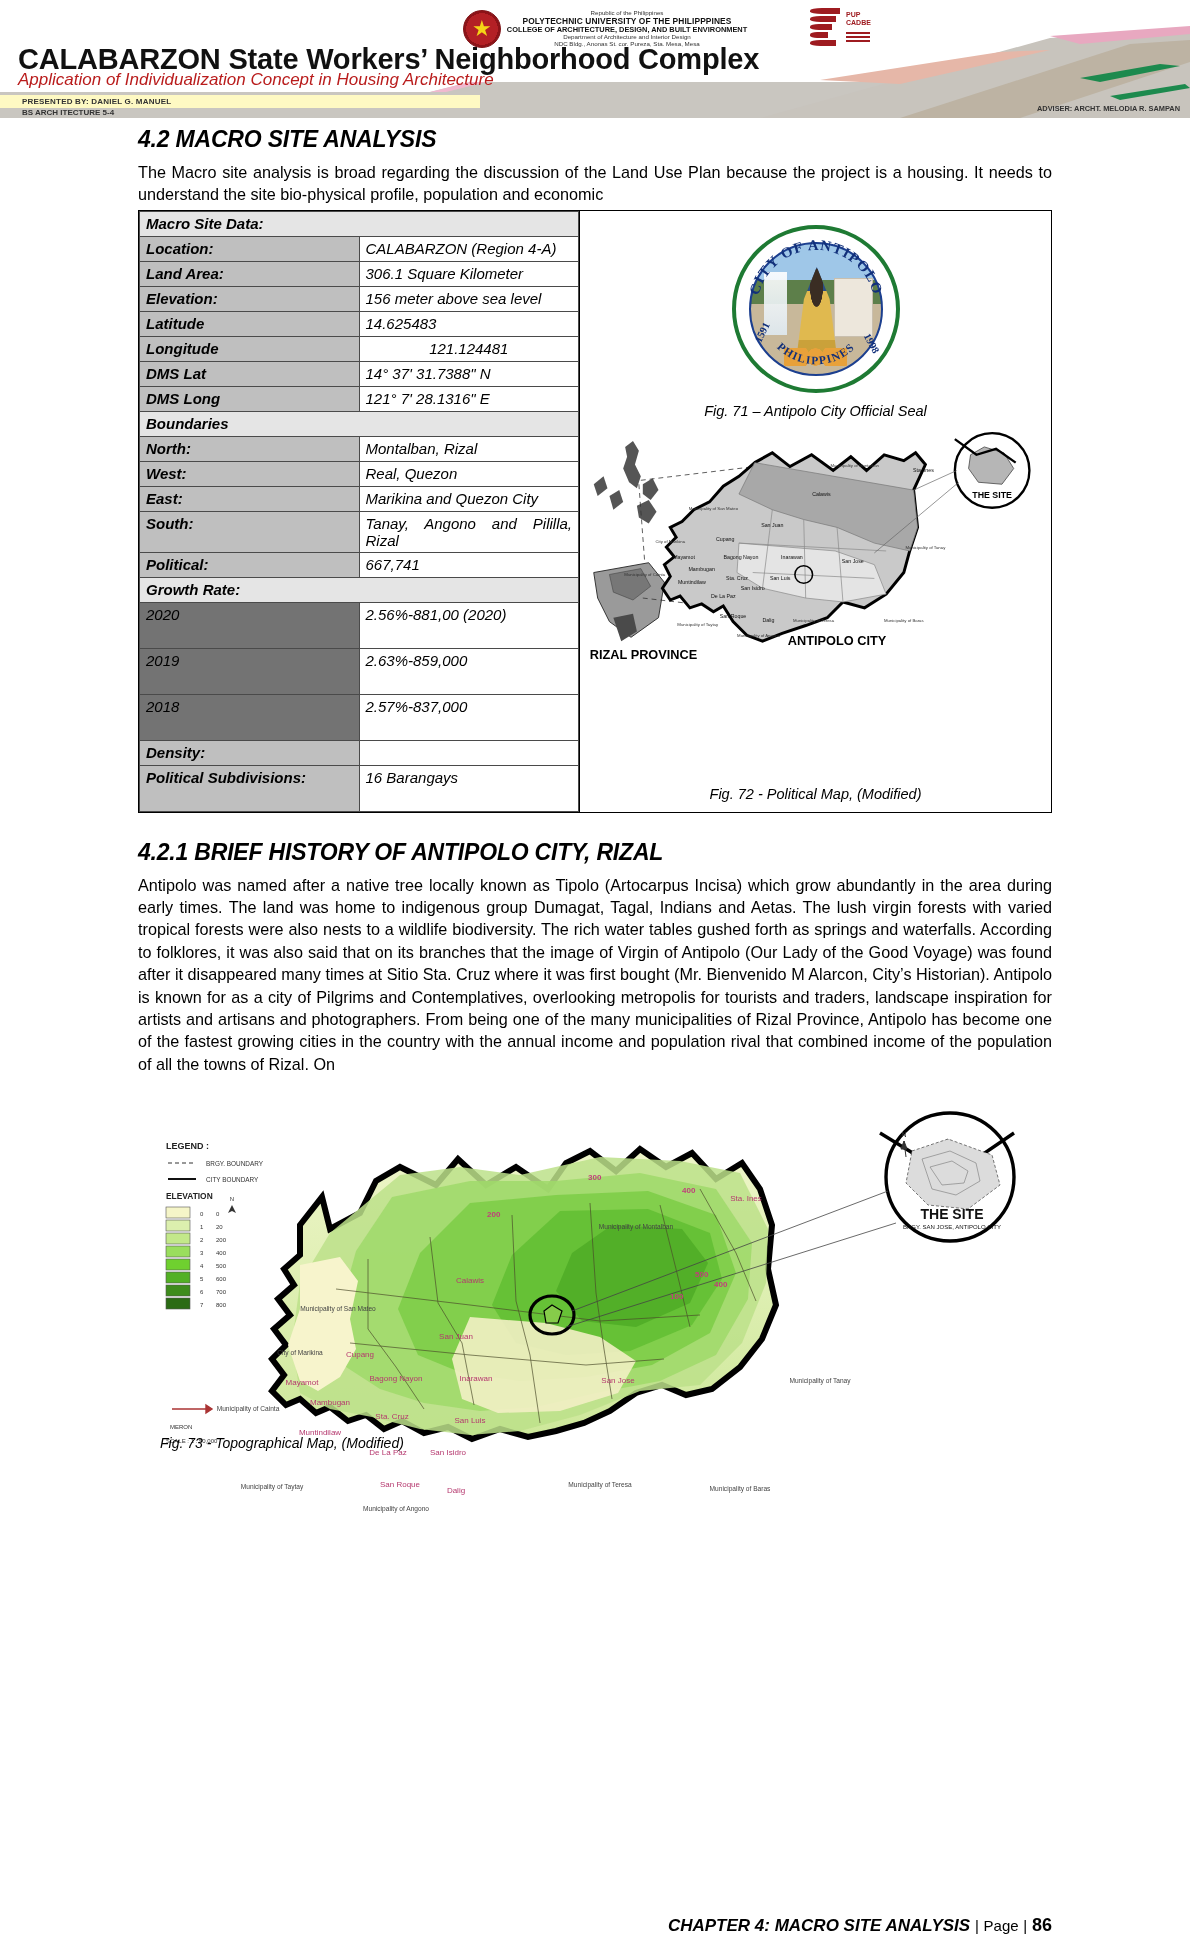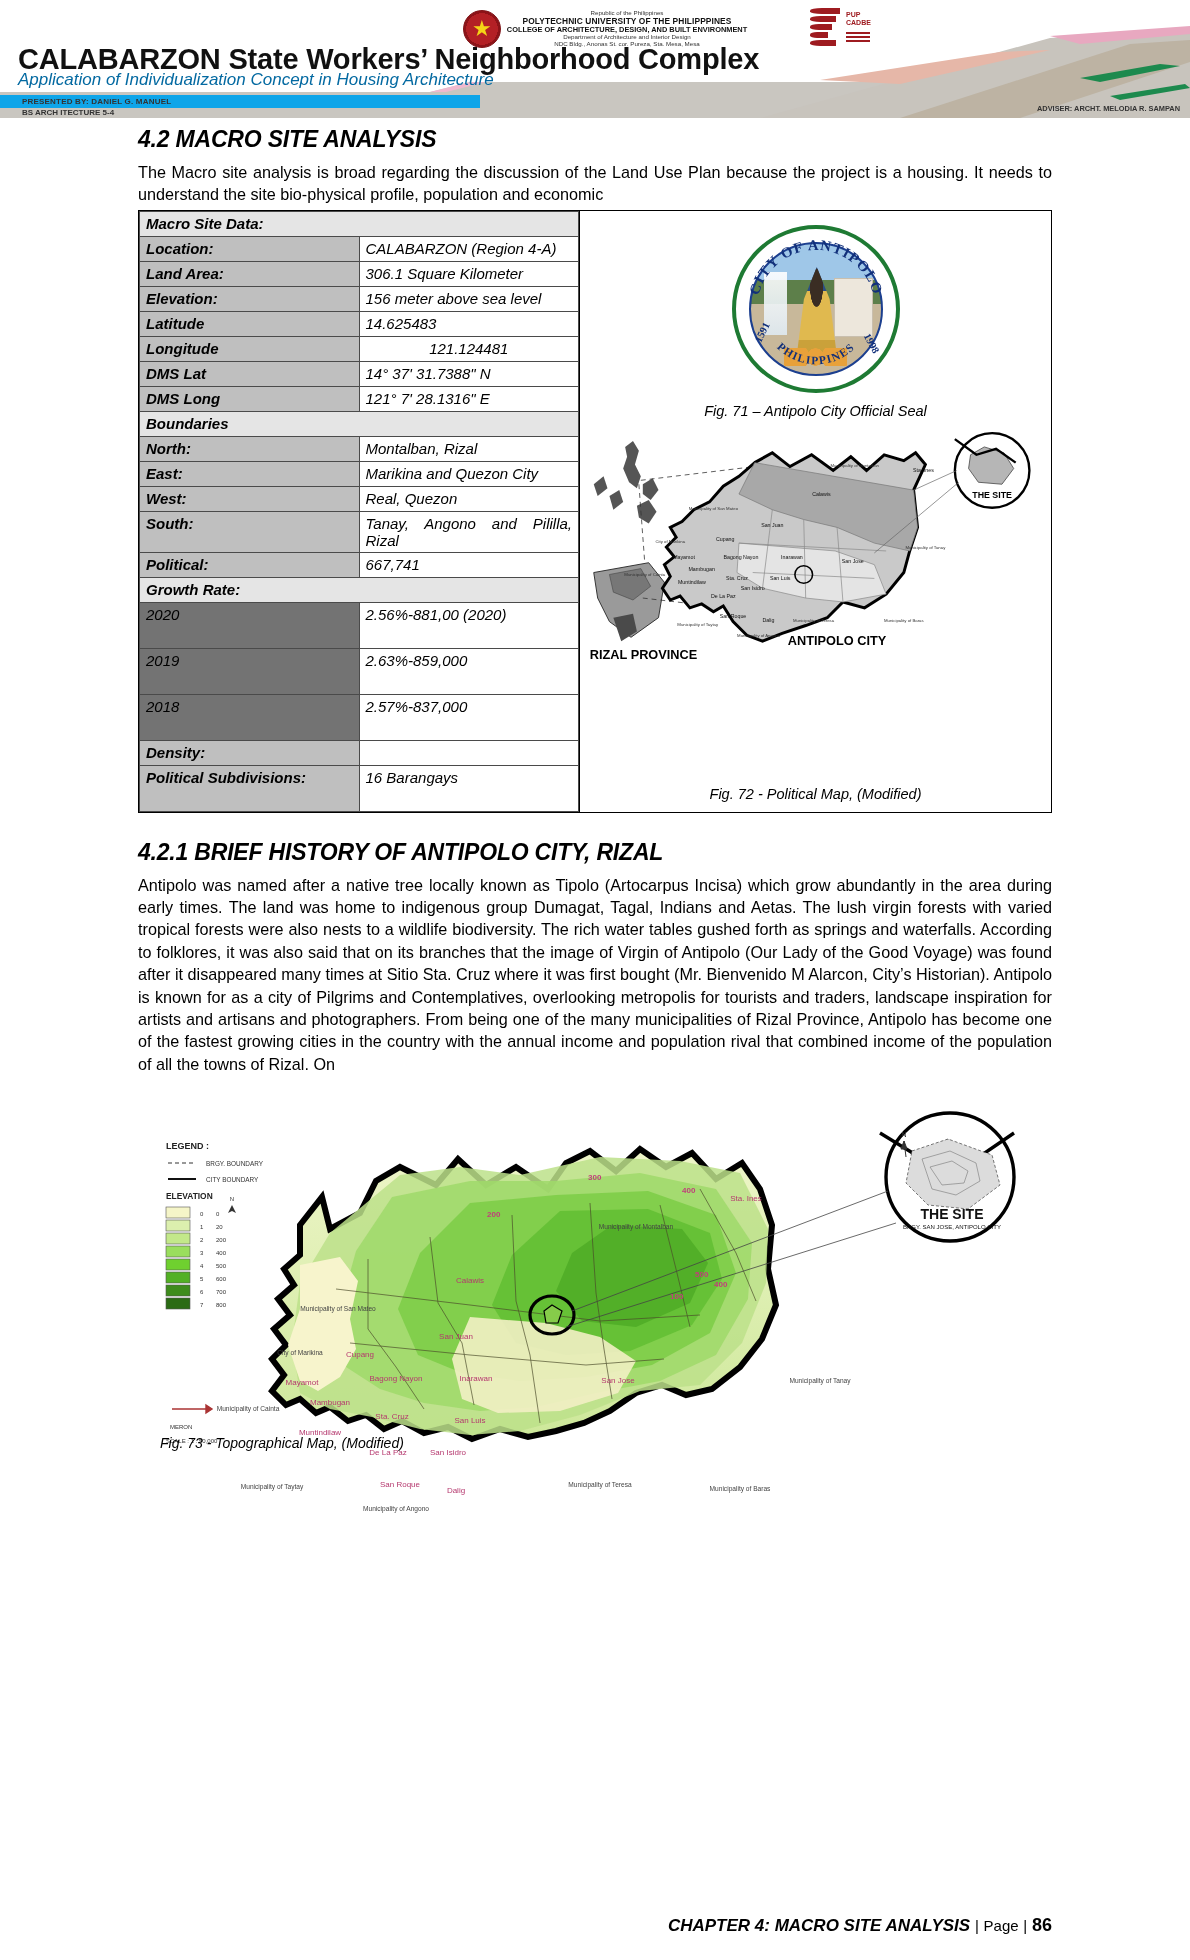--- a/index.html
+++ b/index.html
@@ -42,25 +42,25 @@
   .cadbe-bars { position:absolute; left:36px; top:26px; width:24px; }
   .cadbe-bars div { height:2px; background:#9e1b20; margin-bottom:2px; }
 
   .thesis-title {
     position:absolute; left:18px; top:43px;
     font-size:29px; font-weight:bold; color:#111;
     letter-spacing:-0.2px;
   }
   .thesis-sub {
     position:absolute; left:18px; top:70px;
-    font-size:17px; font-style:italic; color:#0369a1;
+    font-size:17px; font-style:italic; color:#b91c1c;
   }
   .presented-strip {
     position:absolute; left:0; top:95px; width:480px; height:13px;
-    background:#0ea5e9;
+    background:#fef9c3;
     font-size:8px; font-weight:bold; color:#333;
     padding:2px 0 0 22px; letter-spacing:.2px;
   }
   .bs-line { position:absolute; left:22px; top:108px; font-size:8px; font-weight:bold; color:#333; }
   .adviser-line { position:absolute; right:10px; top:104px; font-size:7.4px; font-weight:bold; color:#333; }
 
   
   .page { position:absolute; left:0; top:118px; width:1190px; }
   .content { margin:0 138px 0 138px; }
 
@@ -224,26 +224,26 @@
               <td class="v">121° 7' 28.1316" E</td>
             </tr>
             <tr>
               <td class="section" colspan="2">Boundaries</td>
             </tr>
             <tr>
               <td class="k">North:</td>
               <td class="v">Montalban, Rizal</td>
             </tr>
             <tr>
+              <td class="k">West:</td>
+              <td class="v">Real, Quezon</td>
+            </tr>
+            <tr>
               <td class="k">East:</td>
               <td class="v">Marikina and Quezon City</td>
-            </tr>
-            <tr>
-              <td class="k">West:</td>
-              <td class="v">Real, Quezon</td>
             </tr>
             <tr>
               <td class="k">South:</td>
               <td class="v just">Tanay, Angono and Pililla, Rizal</td>
             </tr>
             <tr>
               <td class="k">Political:</td>
               <td class="v">667,741</td>
             </tr>
             <tr>

